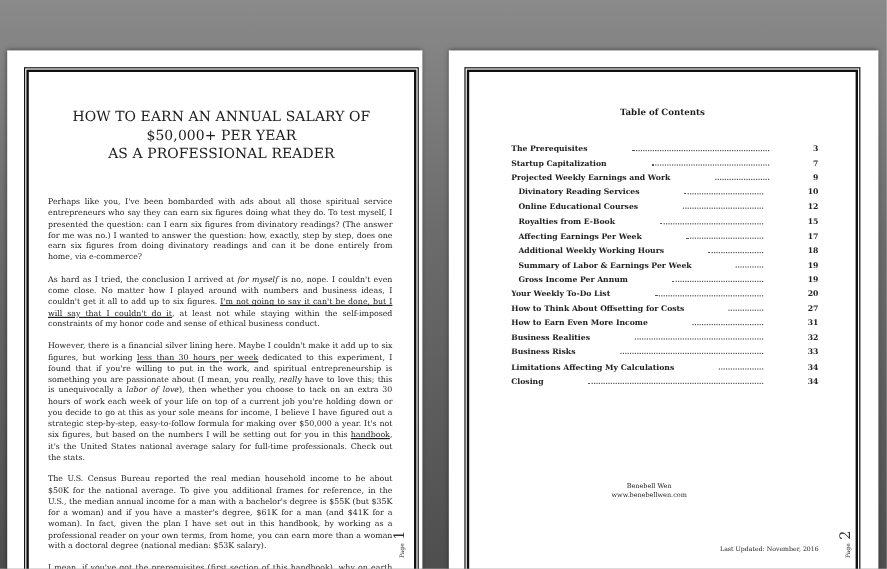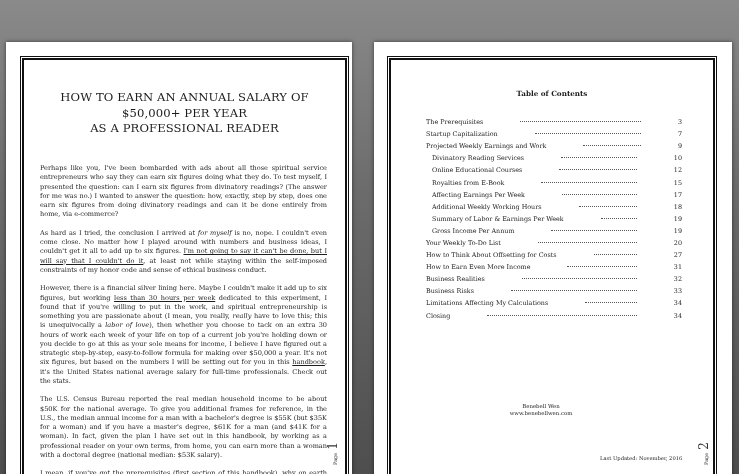--- a/index.html
+++ b/index.html
@@ -49,22 +49,22 @@
 
   .toc-title {
     position:absolute; left:0; right:0; top:29px; text-align:center;
     font-weight:bold; font-size:7.2px; color:#1e1e1e;
   }
   .toc {
     position:absolute; left:35px; width:256px; top:56px;
     font-size:6.4px; color:#222;
   }
   .toc-row {
-    display:flex; align-items:center; height:12.1px;
-    font-weight:normal; cursor:pointer;gap:36px;
+    display:flex; align-items:flex-end; height:12.1px;
+    font-weight:bold; cursor:pointer;gap:36px;
   }
   .toc-row.sub { padding-left:6px; }
   .toc-row .lbl { white-space:nowrap; }
   .toc-row .dots {
     flex:1; border-bottom:1px dotted #555; margin:0 1px 2px 1px; height:1px;
   }
   .toc-row .pg { white-space:nowrap; }
   .author {
     position:absolute; left:0; width:300px; top:343px; text-align:center;
     font-size:5.4px; line-height:7px; color:#222;

